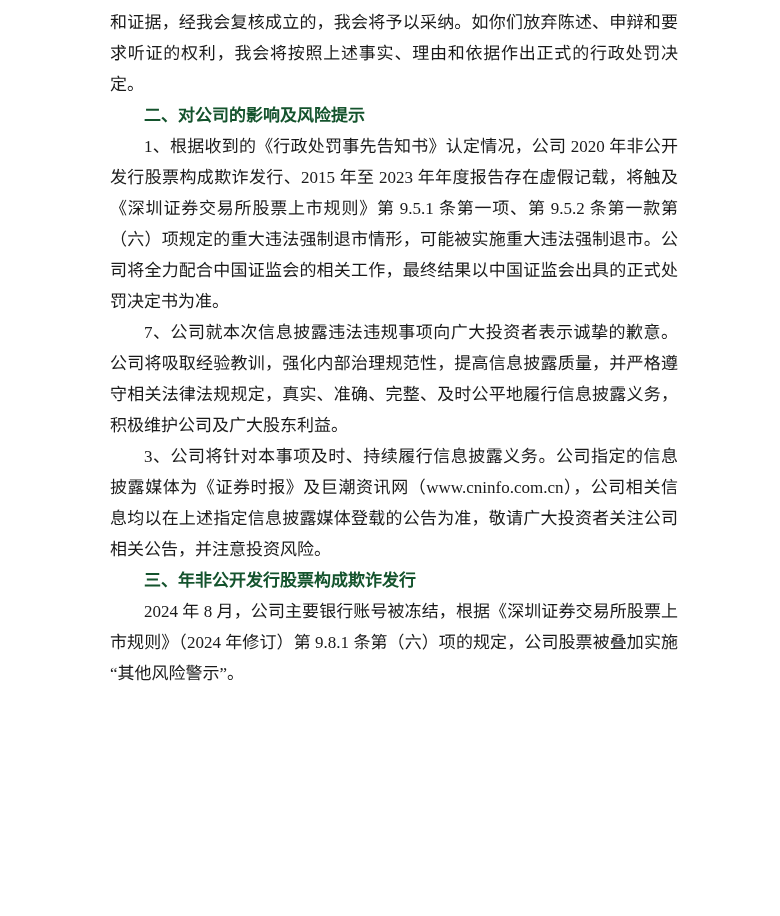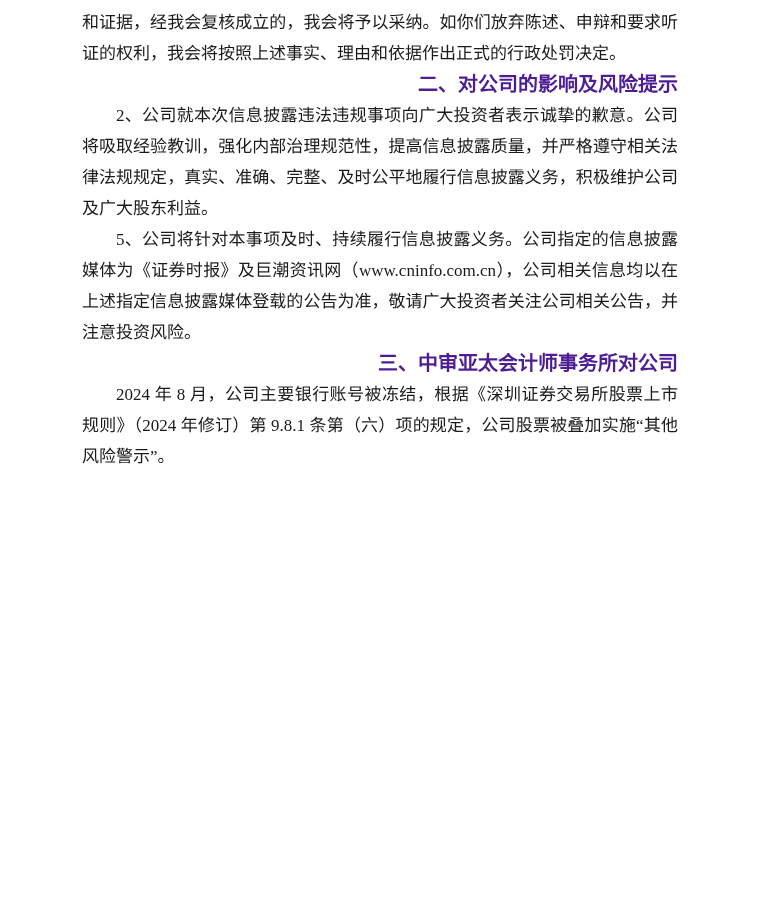--- a/index.html
+++ b/index.html
@@ -7,21 +7,21 @@
     padding: 0;
     background: #ffffff;
   }
   .page {
     position: relative;
     width: 780px;
     height: 916px;
     margin: 0;
     background: #ffffff;
     box-sizing: border-box;
-    padding: 7px 102px 0 82px;
+    padding: 7px 102px 0 110px;
     overflow: hidden;
     font-family: "Liberation Serif", "DejaVu Serif", serif;
     font-size: 17px;
     line-height: 31px;
     color: #1a1a1a;
   }
   .para {
     margin: 0;
     padding: 0;
     text-align: justify;
@@ -29,39 +29,39 @@
     text-indent: 2em;
     word-break: break-all;
   }
   .para.no-indent {
     text-indent: 0;
   }
   .heading {
     margin: 0;
     padding: 0;
     font-family: "Liberation Sans", "DejaVu Sans", sans-serif;
-    font-size: 20px;
+    font-size: 17px;
     line-height: 31px;
     font-weight: 700;
     text-indent: 2em;
-    color: #4c1d95;
-    text-align: right;
+    color: #14532d;
   }
 </style>
 </head>
 <body>
 
 <div class="page">
   <p class="para no-indent">和证据，经我会复核成立的，我会将予以采纳。如你们放弃陈述、申辩和要求听证的权利，我会将按照上述事实、理由和依据作出正式的行政处罚决定。</p>
 
 
   <h2 class="heading">二、对公司的影响及风险提示</h2>
 
+  <p class="para">1、根据收到的《行政处罚事先告知书》认定情况，公司 2020 年非公开发行股票构成欺诈发行、2015 年至 2023 年年度报告存在虚假记载，将触及《深圳证券交易所股票上市规则》第 9.5.1 条第一项、第 9.5.2 条第一款第（六）项规定的重大违法强制退市情形，可能被实施重大违法强制退市。公司将全力配合中国证监会的相关工作，最终结果以中国证监会出具的正式处罚决定书为准。</p>
 
-  <p class="para">2、公司就本次信息披露违法违规事项向广大投资者表示诚挚的歉意。公司将吸取经验教训，强化内部治理规范性，提高信息披露质量，并严格遵守相关法律法规规定，真实、准确、完整、及时公平地履行信息披露义务，积极维护公司及广大股东利益。</p>
+  <p class="para">7、公司就本次信息披露违法违规事项向广大投资者表示诚挚的歉意。公司将吸取经验教训，强化内部治理规范性，提高信息披露质量，并严格遵守相关法律法规规定，真实、准确、完整、及时公平地履行信息披露义务，积极维护公司及广大股东利益。</p>
 
-  <p class="para">5、公司将针对本事项及时、持续履行信息披露义务。公司指定的信息披露媒体为《证券时报》及巨潮资讯网（www.cninfo.com.cn），公司相关信息均以在上述指定信息披露媒体登载的公告为准，敬请广大投资者关注公司相关公告，并注意投资风险。</p>
+  <p class="para">3、公司将针对本事项及时、持续履行信息披露义务。公司指定的信息披露媒体为《证券时报》及巨潮资讯网（www.cninfo.com.cn），公司相关信息均以在上述指定信息披露媒体登载的公告为准，敬请广大投资者关注公司相关公告，并注意投资风险。</p>
 
-  <h2 class="heading">三、中审亚太会计师事务所对公司</h2>
+  <h2 class="heading">三、年非公开发行股票构成欺诈发行</h2>
 
 
   <p class="para">2024 年 8 月，公司主要银行账号被冻结，根据《深圳证券交易所股票上市规则》（2024 年修订）第 9.8.1 条第（六）项的规定，公司股票被叠加实施“其他风险警示”。</p>
 </div>
 
 </body></html>

